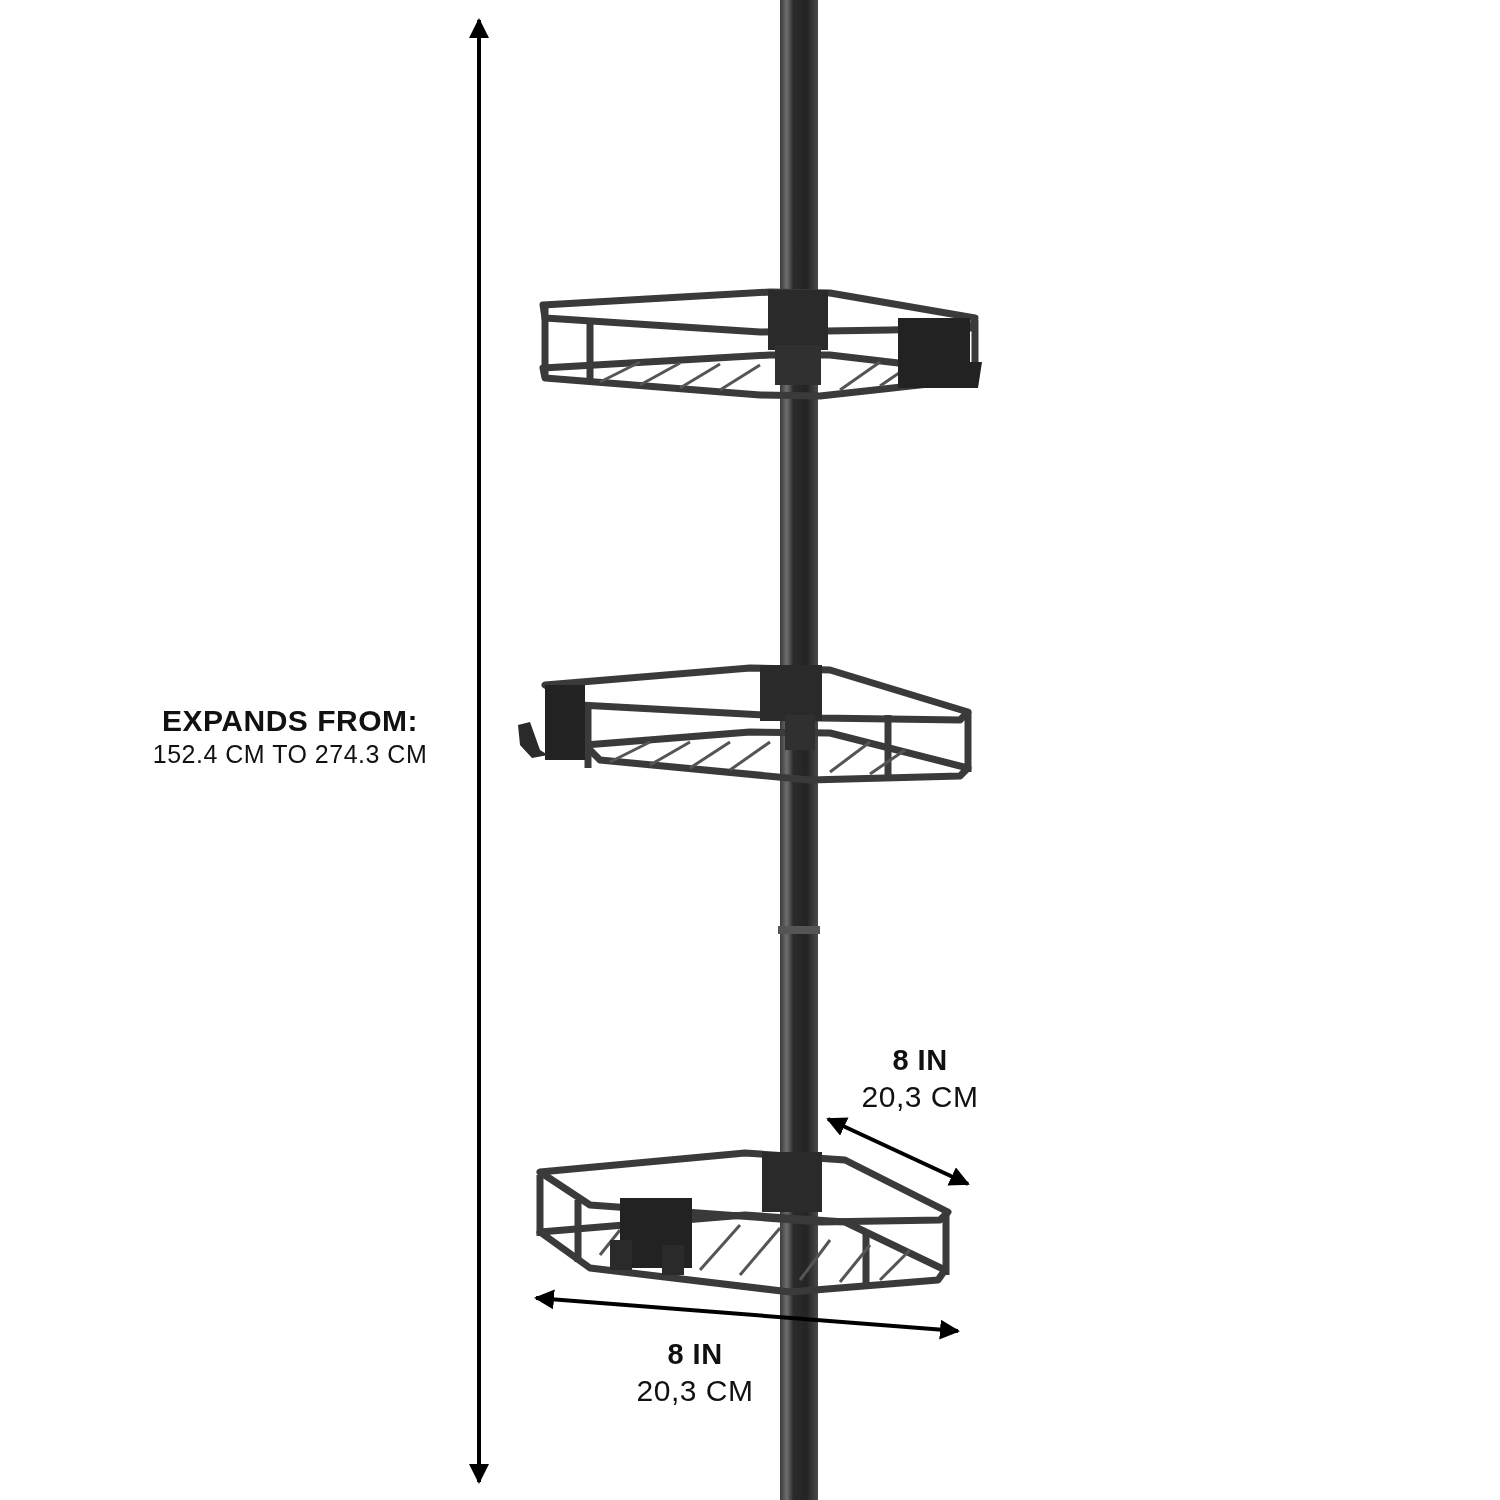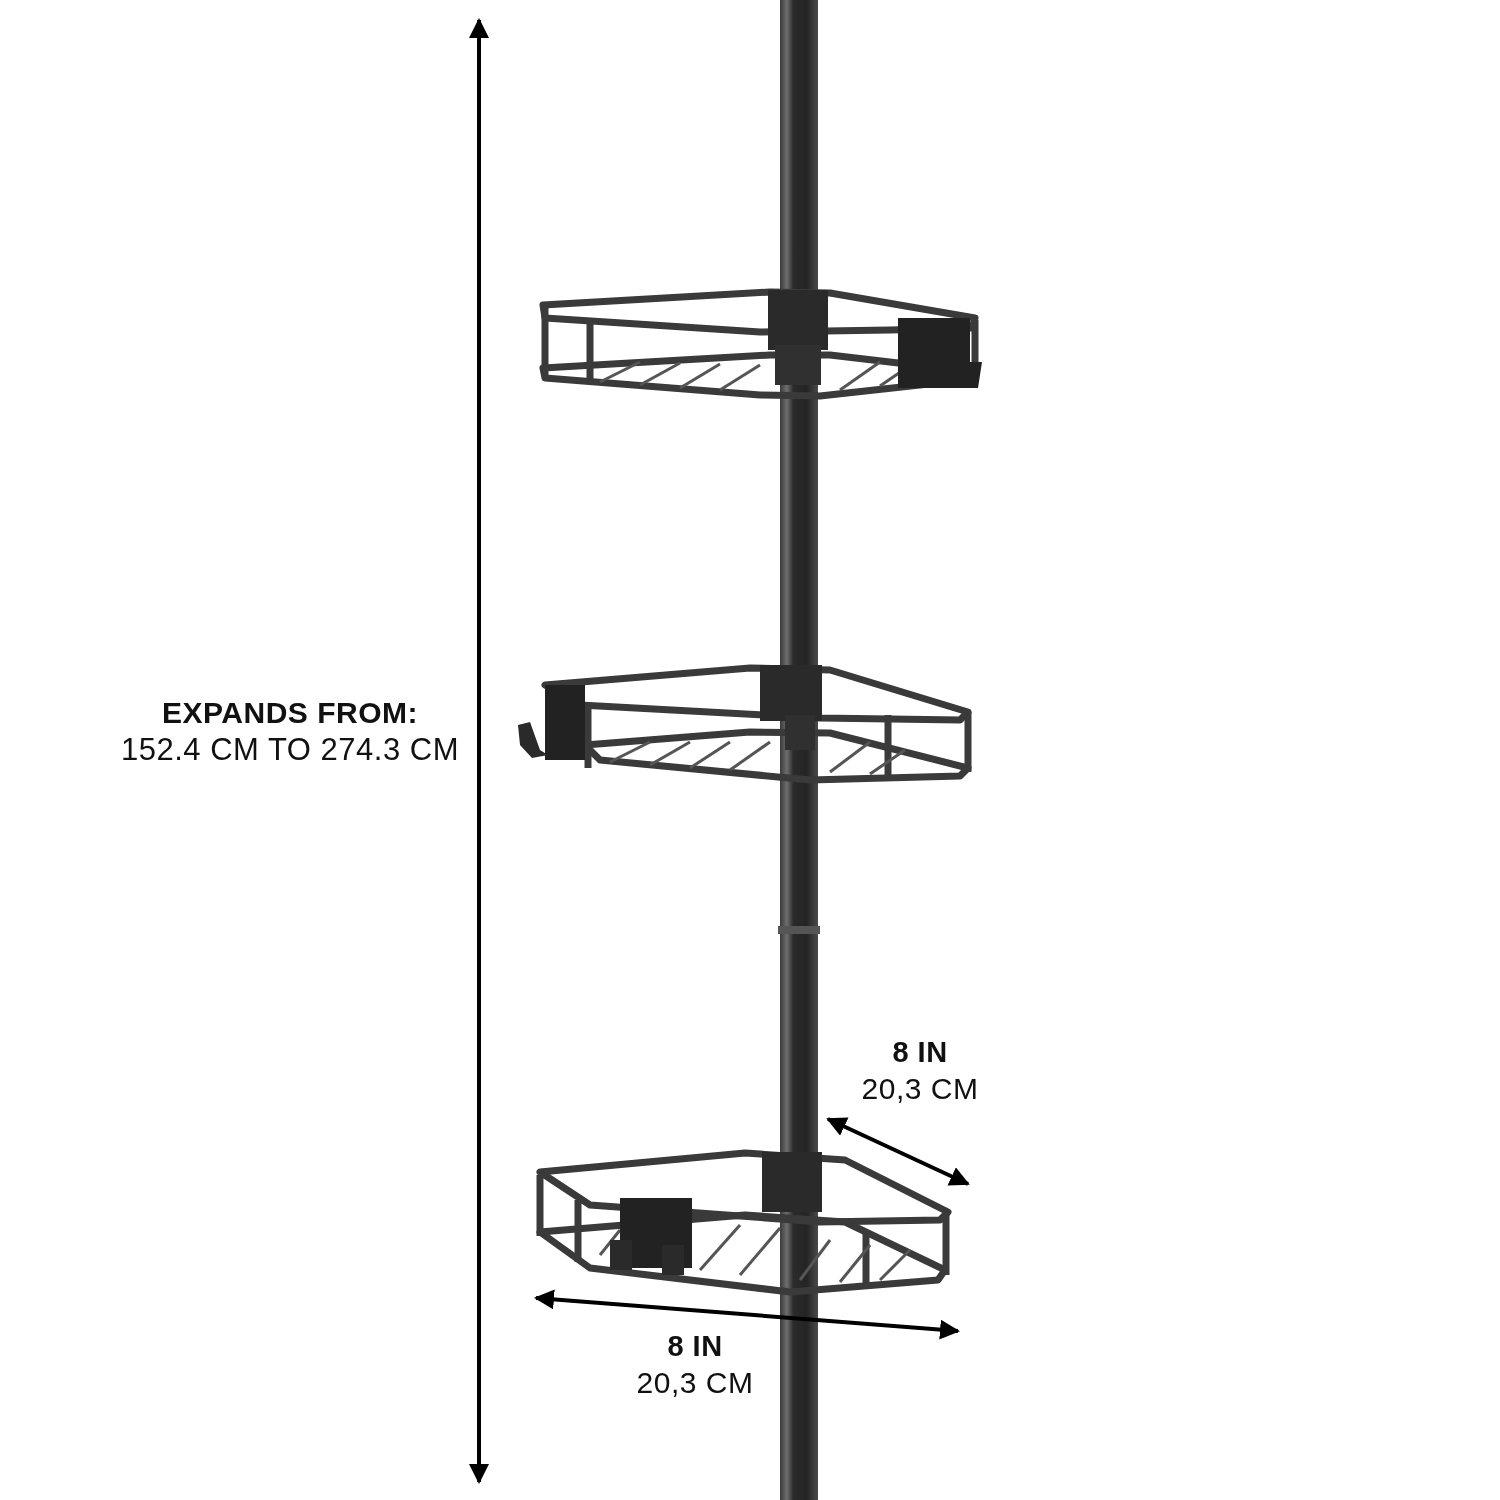--- a/index.html
+++ b/index.html
@@ -1,24 +1,24 @@
 <!DOCTYPE html>
 <html><head>
 <meta charset="utf-8">
 <style>
   html, body { margin: 0; padding: 0; background: #ffffff; }
   body { width: 1500px; height: 1500px; position: relative; overflow: hidden;
          font-family: "Liberation Sans", "DejaVu Sans", sans-serif; color: #111; }
   #canvas { position: absolute; left: 0; top: 0; width: 1500px; height: 1500px; }
   .label { position: absolute; text-align: center; line-height: 1.0; letter-spacing: 0.5px; }
-  .bold { font-weight: 700; }
+  .bold { font-weight: 700; margin-top: 8px; }
   .light { font-weight: 400; }
   #height-label { left: 60px; top: 698px; width: 460px; }
   #height-label .l1, #height-label .l2 { font-size: 30px; height: 36px; }
-  #height-label .l3 { font-size: 31px; height: 36px; }
+  #height-label .l3 { font-size: 25px; height: 36px; }
   #depth-label { left: 820px; top: 1038px; width: 200px; }
   #depth-label .l1 { font-size: 29px; height: 36px; }
   #depth-label .l2 { font-size: 30px; height: 36px; }
   #width-label { left: 595px; top: 1332px; width: 200px; }
   #width-label .l1 { font-size: 29px; height: 36px; }
   #width-label .l2 { font-size: 30px; height: 36px; }
 </style>
 </head>
 <body>
 

